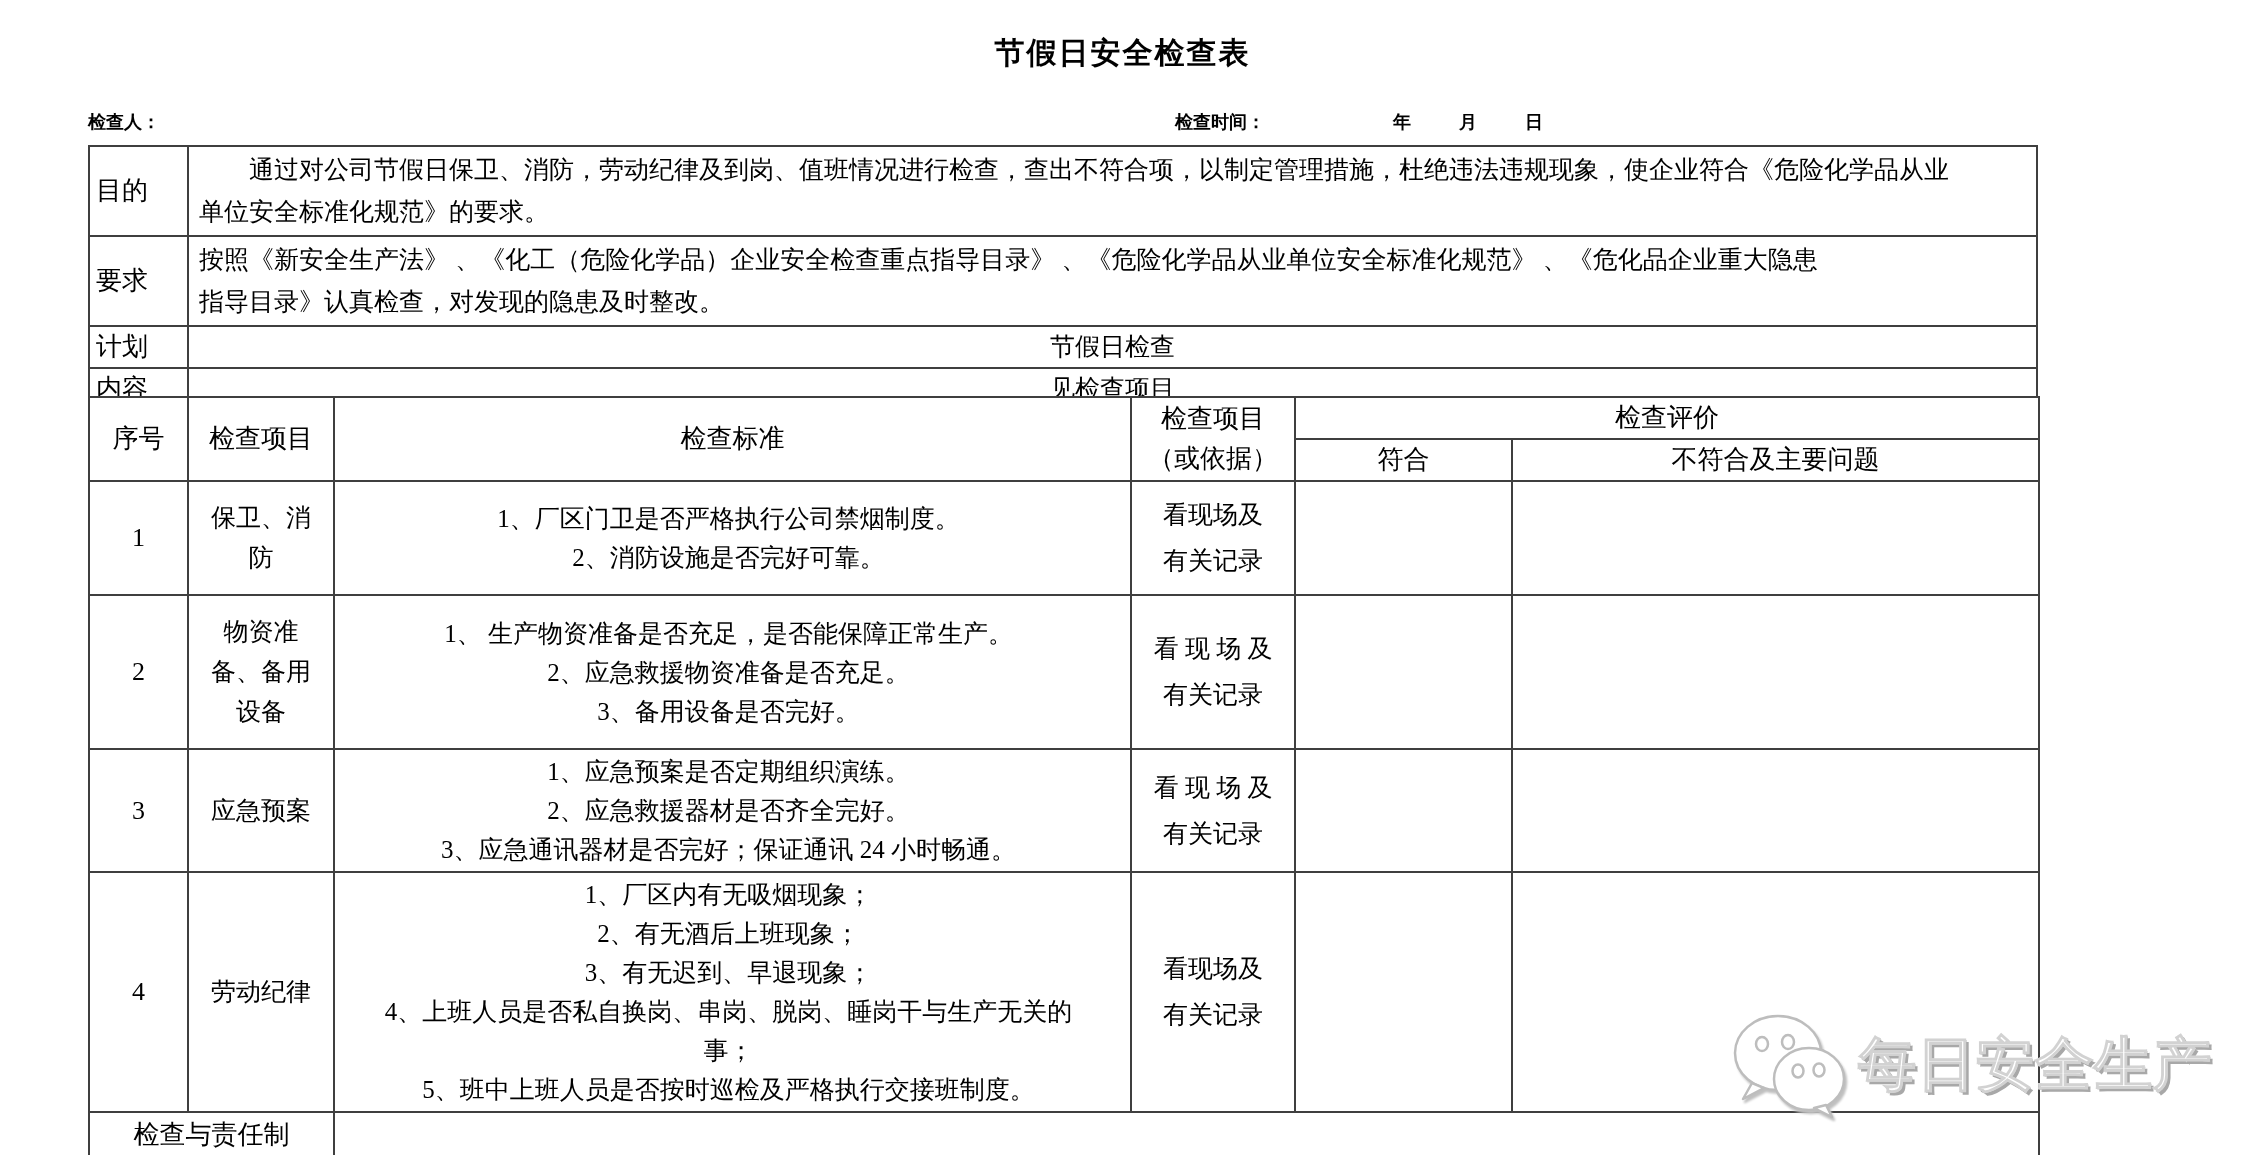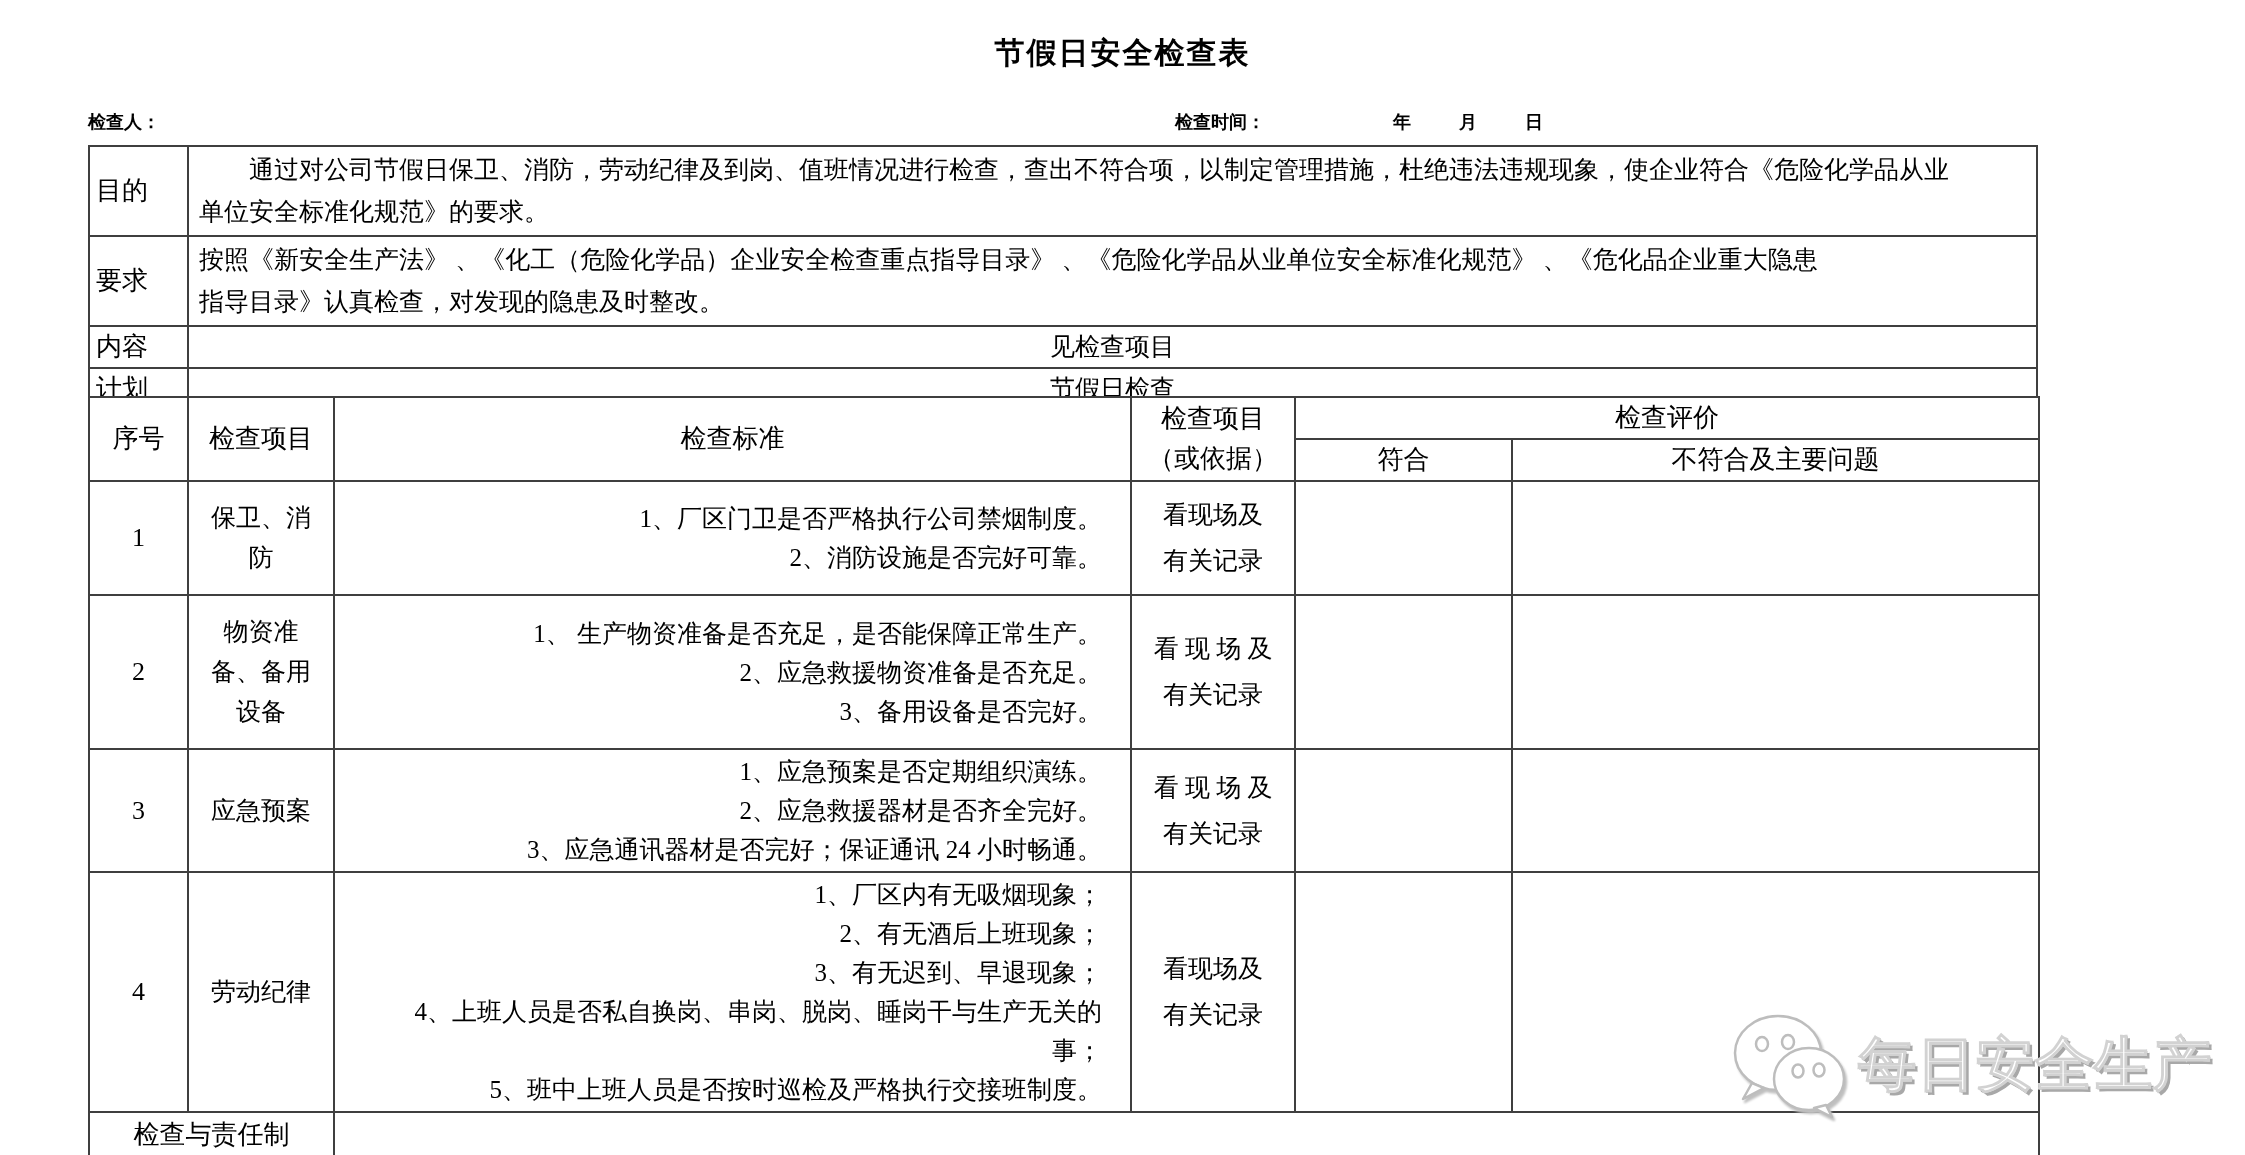--- a/index.html
+++ b/index.html
@@ -38,21 +38,21 @@
   .info-table td.cnt {
     padding:2px 10px; vertical-align:middle; line-height:42px;
   }
   .info-table td.cnt.center { text-align:center; line-height:36px; }
 
   .check-table { position:absolute; top:396px; left:88px; width:1950px; }
   .check-table td { vertical-align:middle; }
   .check-table td.hd { text-align:center; font-size:26px; line-height:40px; padding:0 4px; }
   .check-table td.idx { text-align:center; font-size:26px; }
   .check-table td.item { text-align:center; line-height:40px; padding:16px 4px; }
-  .check-table td.std { text-align:right; padding:2px 28px 2px 14px; line-height:39px; }
+  .check-table td.std { text-align:center; padding:2px 22px 2px 14px; line-height:39px; }
   .check-table td.mtd { text-align:center; line-height:46px; padding:0 4px; }
   .check-table td.blank { background:#fff; }
   .check-table td.ftr-lbl { text-align:center; line-height:44px; font-size:26px; }
 
   .pre { white-space:pre-line; }
 
   .watermark {
     position:absolute; left:1728px; top:1000px; width:470px; height:130px;
     display:flex; align-items:center; z-index:5; pointer-events:none;
   }
@@ -91,26 +91,26 @@
       <td class="lbl">目的</td>
       <td class="cnt pre">　　通过对公司节假日保卫、消防，劳动纪律及到岗、值班情况进行检查，查出不符合项，以制定管理措施，杜绝违法违规现象，使企业符合《危险化学品从业
 单位安全标准化规范》的要求。</td>
     </tr>
     <tr style="height:90px">
       <td class="lbl">要求</td>
       <td class="cnt pre">按照《新安全生产法》 、《化工（危险化学品）企业安全检查重点指导目录》 、《危险化学品从业单位安全标准化规范》 、《危化品企业重大隐患
 指导目录》认真检查，对发现的隐患及时整改。</td>
     </tr>
     <tr style="height:40px">
+      <td class="lbl">计划</td>
+      <td class="cnt center">节假日检查</td>
+    </tr>
+    <tr style="height:40px">
       <td class="lbl">内容</td>
       <td class="cnt center">见检查项目</td>
-    </tr>
-    <tr style="height:40px">
-      <td class="lbl">计划</td>
-      <td class="cnt center">节假日检查</td>
     </tr>
   </tbody>
     </table>
 
   <table class="check-table">
     <colgroup>
       <col style="width:99px">
         <col style="width:146px">
         <col style="width:797px">
       <col style="width:164px">

